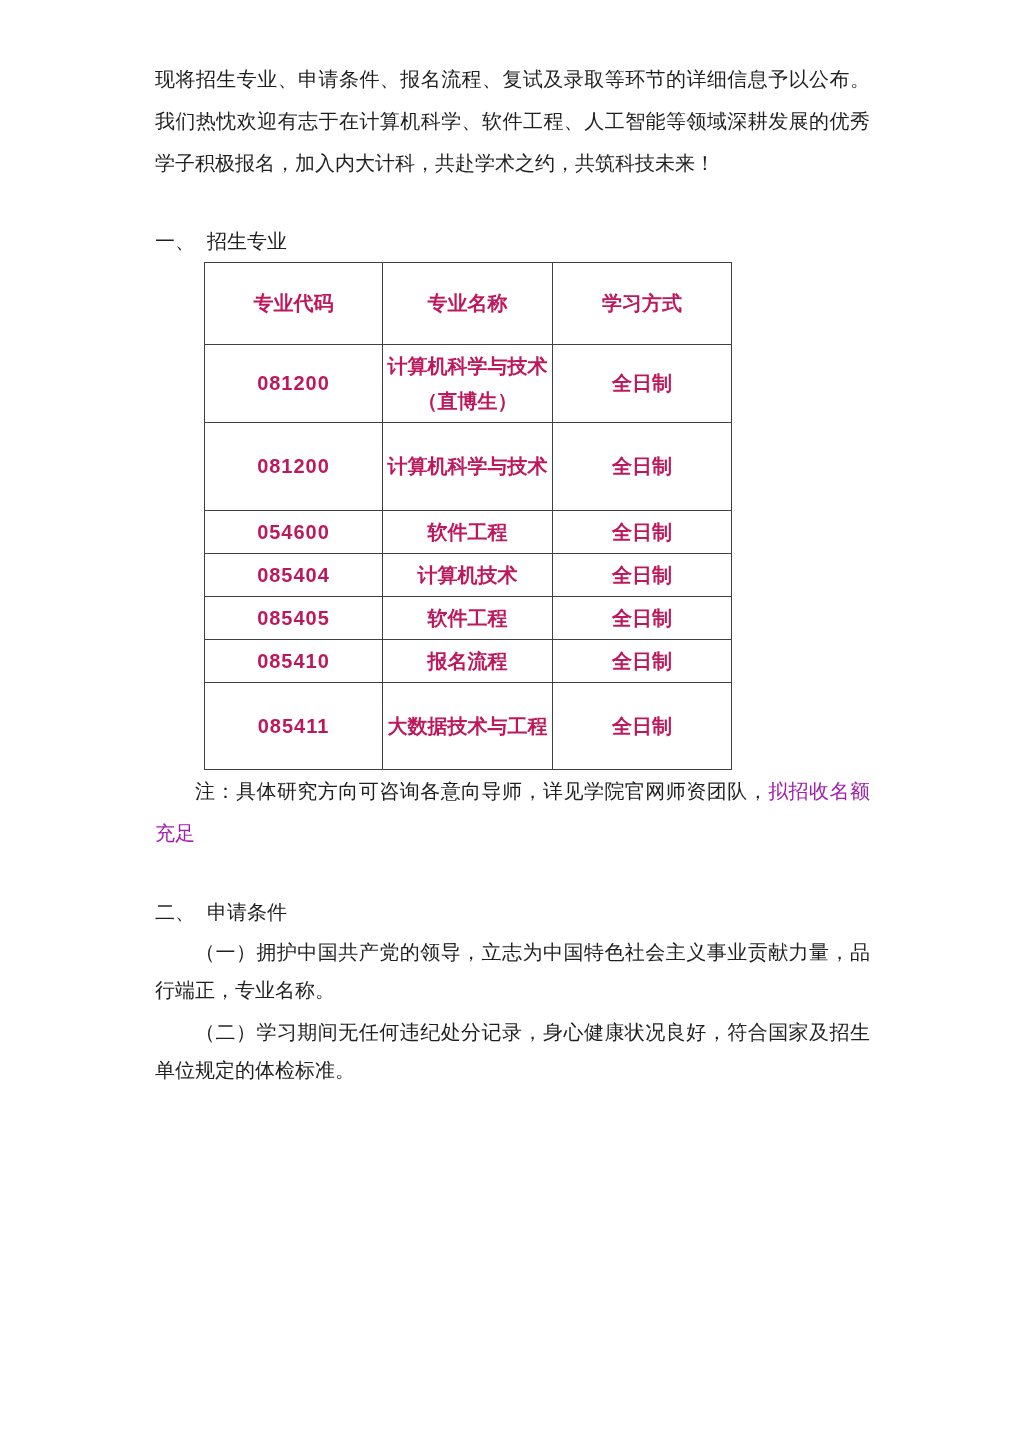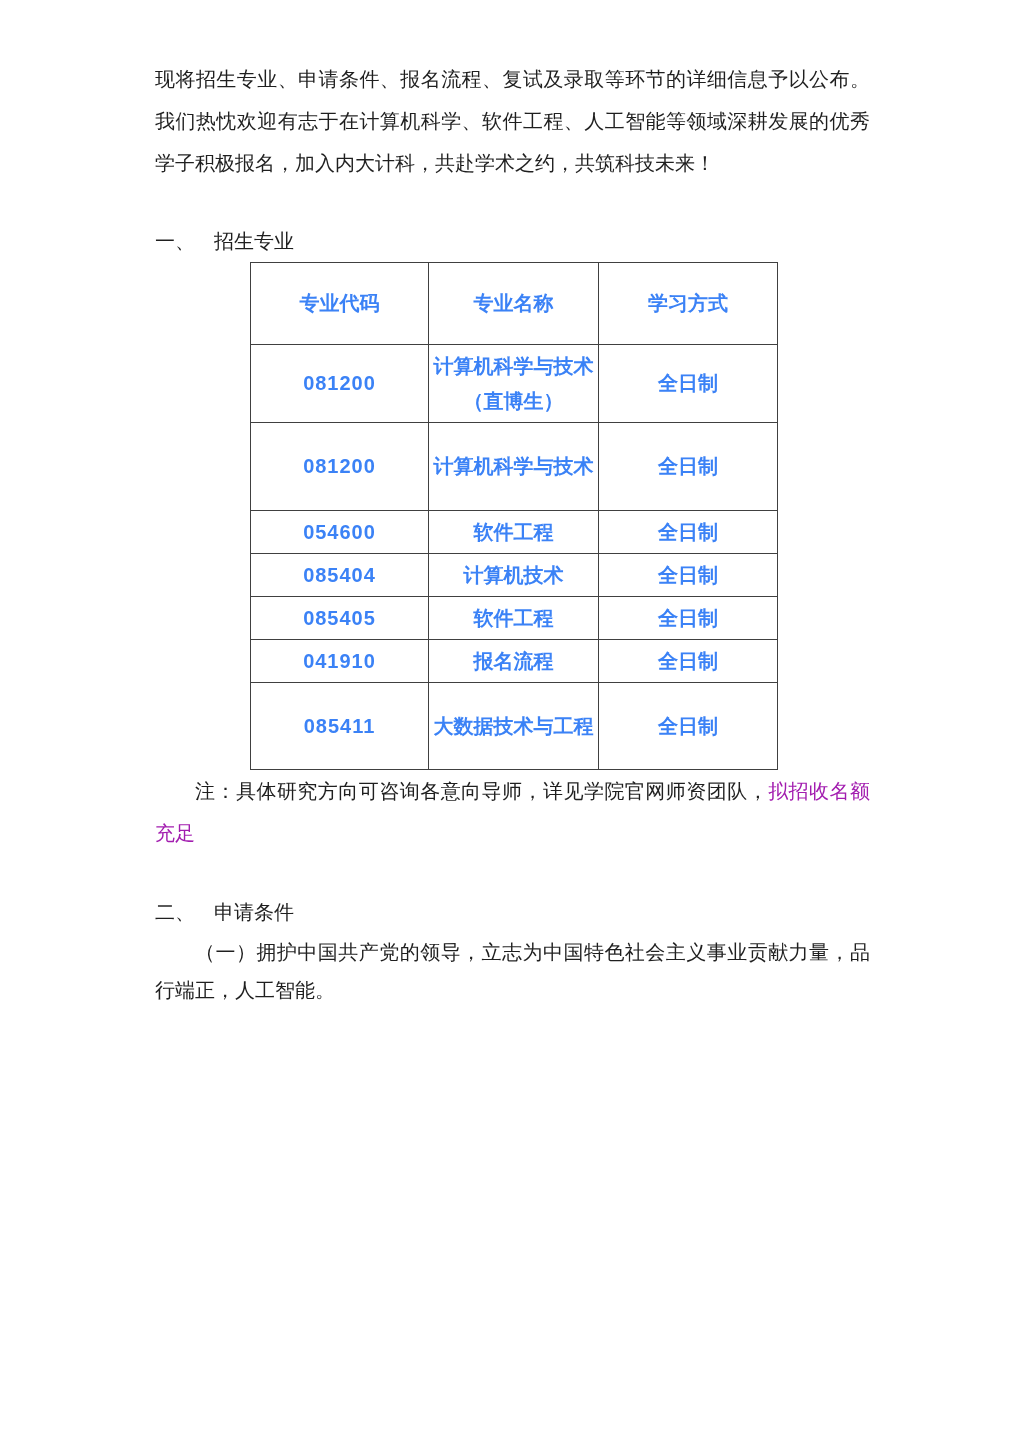--- a/index.html
+++ b/index.html
@@ -27,29 +27,29 @@
     text-align:justify;
     text-align-last:justify;
   }
   .indent{ text-indent:40px; }
   .red{ color:#a21caf; }
   .heading{
     margin-top:36px;
     font-size:20px;
     line-height:42px;
   }
-  .heading .htitle{ margin-left:19px; }
+  .heading .htitle{ margin-left:12px; }
   .h2m{ margin-top:37px; }
   table.programs{
     border-collapse:collapse;
     table-layout:fixed;
     width:527px;
-    margin-left:95px;
+    margin-left:49px;
     font-family:"Liberation Sans","DejaVu Sans",sans-serif;
-    color:#3b82f6;
+    color:#be185d;
   }
   table.programs td,table.programs th{
     border:1px solid #404040;
     text-align:center;
     vertical-align:middle;
     padding:0;
     font-size:20px;
   }
   table.programs th{ font-weight:700; }
   td.code{ font-weight:700; letter-spacing:1px; }
@@ -117,21 +117,21 @@
         <td class="code">085404</td>
         <td class="cname">计算机技术</td>
         <td class="cmode">全日制</td>
       </tr>
       <tr class="hr-s">
         <td class="code">085405</td>
         <td class="cname">软件工程</td>
         <td class="cmode">全日制</td>
       </tr>
       <tr class="hr-s">
-        <td class="code">041910</td>
+        <td class="code">085410</td>
         <td class="cname">报名流程</td>
         <td class="cmode">全日制</td>
       </tr>
       <tr class="hr-7">
         <td class="code">085411</td>
         <td class="cname">大数据技术与工程</td>
         <td class="cmode">全日制</td>
       </tr>
     </tbody>
       </table>
@@ -140,17 +140,21 @@
       <span>注：具体研究方向可咨询各意向导师，详见学院官网师资团队，</span><span class="red">拟招收名额</span>
     </div>
     <div class="bline red">充足</div>
 
     <div class="heading h2m">
       <span>二、</span><span class="htitle">申请条件</span>
     </div>
 
     <div class="cond">
       <div class="cline jl indent">（一）拥护中国共产党的领导，立志为中国特色社会主义事业贡献力量，品</div>
-      <div class="cline">行端正，人工智能。</div>
+      <div class="cline">行端正，专业名称。</div>
+    </div>
+    <div class="cond m4">
+      <div class="cline jl indent">（二）学习期间无任何违纪处分记录，身心健康状况良好，符合国家及招生</div>
+      <div class="cline">单位规定的体检标准。</div>
     </div>
 
   </div>
 </div>
 
 </body></html>

